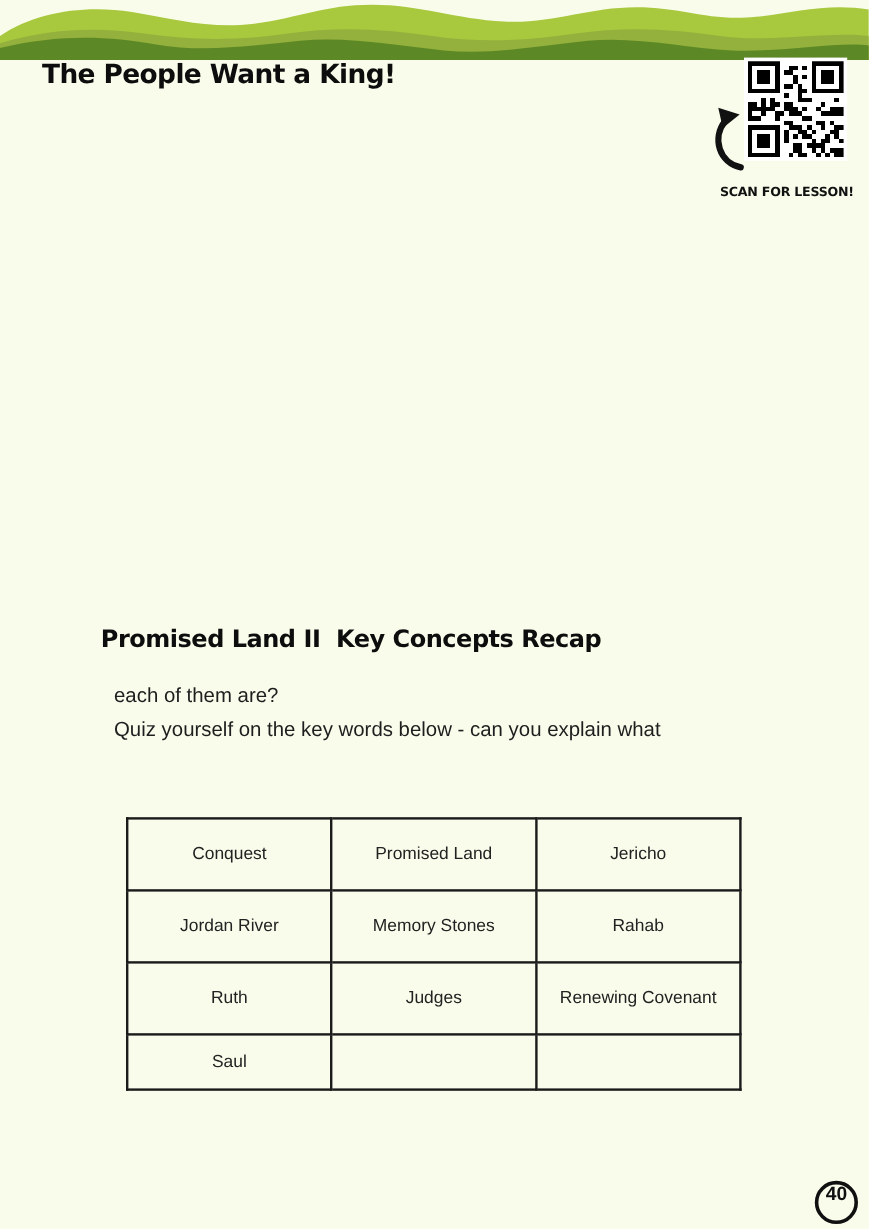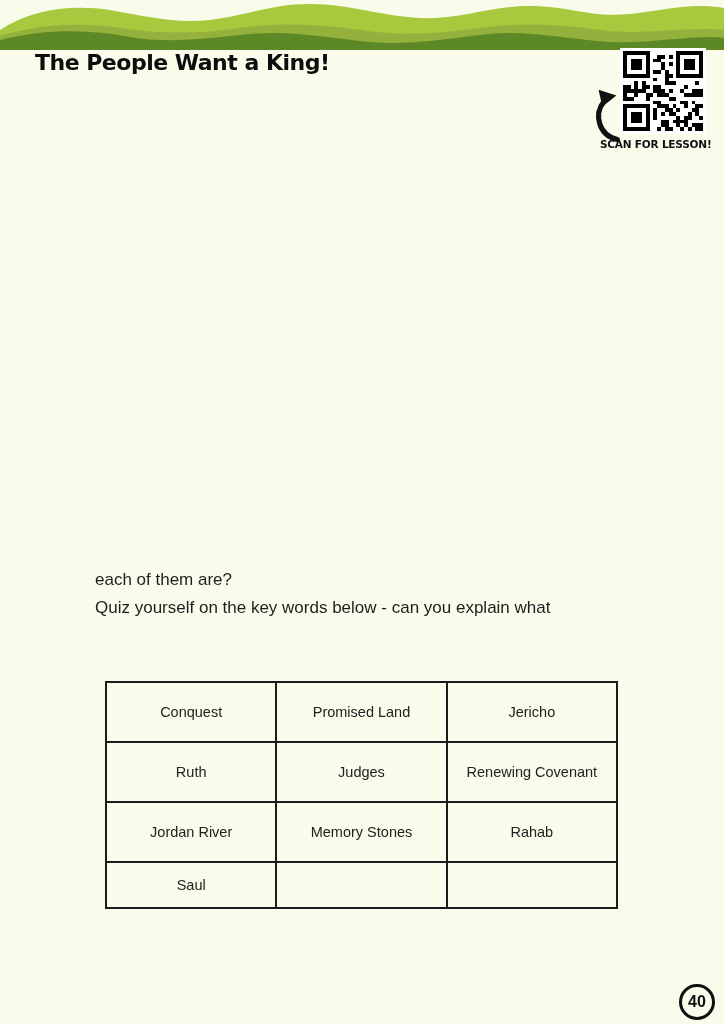--- a/index.html
+++ b/index.html
@@ -17,21 +17,21 @@
 
   
   .qr-section{position:absolute;top:48px;right:14px;width:110px;}
   .qr-box{
     width:80px;height:80px;background:#ffffff;padding:3px;margin-left:20px;
     box-sizing:content-box;
   }
   .qr-box svg{width:80px;height:80px;display:block;}
   .curved-arrow{position:absolute;left:-8px;top:40px;width:30px;height:58px;}
   .scan-label{
-    margin-top:4px;width:110px;
+    margin-top:20px;width:110px;
     font-size:10.5px;font-weight:800;letter-spacing:-0.2px;color:#111;
     white-space:nowrap;
   }
 
   
   .section-heading{
     position:absolute;top:520px;left:84px;margin:0;
     font-size:20px;font-weight:800;letter-spacing:-0.4px;color:#0d0d0d;
     white-space:pre-wrap;
   }
@@ -50,21 +50,21 @@
     border:2px solid #1b1b1b;height:56px;text-align:center;vertical-align:middle;
     font-size:14.5px;color:#222;
     font-family:"Liberation Sans","DejaVu Sans",sans-serif;
   }
   .concept-table tr:last-child td{height:42px;}
 
   
   .page-number{
     position:absolute;top:984px;left:679px;width:30px;height:30px;
     border:3px solid #101010;border-radius:50%;
-    display:flex;align-items:center;justify-content:center;
+    display:flex;align-items:flex-start;justify-content:center;
     font-size:16px;font-weight:600;color:#101010;background:transparent;
     font-family:"Liberation Sans","DejaVu Sans",sans-serif;
   }
 </style>
 </head>
 <body>
 
 <div class="page" style="background: rgb(249, 252, 234);">
 
   <svg class="waves" viewBox="0 0 724 50" preserveAspectRatio="none">
@@ -289,42 +289,43 @@
           <rect x="20" y="20" width="1" height="1" fill="#000000"></rect>
         </svg>
       </div>
     <svg class="curved-arrow" viewBox="0 0 32 60">
       <path d="M 27 54 C 8 50, 1 28, 13 13" fill="none" stroke="#111" stroke-width="5.5" stroke-linecap="round"></path>
       <polygon points="26,7 7,1 11,19" fill="#111"></polygon>
     </svg>
     <div class="scan-label">SCAN FOR LESSON!</div>
   </div>
 
+  <h2 class="section-heading">Promised Land II  Key Concepts Recap</h2>
 
   <div class="instructions">
     <div>each of them are?</div>
     <div>Quiz yourself on the key words below - can you explain what</div>
   </div>
 
   <table class="concept-table">
     <tbody id="concept-rows">
         <tr>
           <td>Conquest</td>
           <td>Promised Land</td>
           <td>Jericho</td>
         </tr>
         <tr>
+          <td>Jordan River</td>
+          <td>Memory Stones</td>
+          <td>Rahab</td>
+        </tr>
+        <tr>
           <td>Ruth</td>
           <td>Judges</td>
           <td>Renewing Covenant</td>
-        </tr>
-        <tr>
-          <td>Jordan River</td>
-          <td>Memory Stones</td>
-          <td>Rahab</td>
         </tr>
         <tr>
           <td>Saul</td>
           <td></td>
           <td></td>
         </tr>
       </tbody>
   </table>
 
   <div class="page-number">

